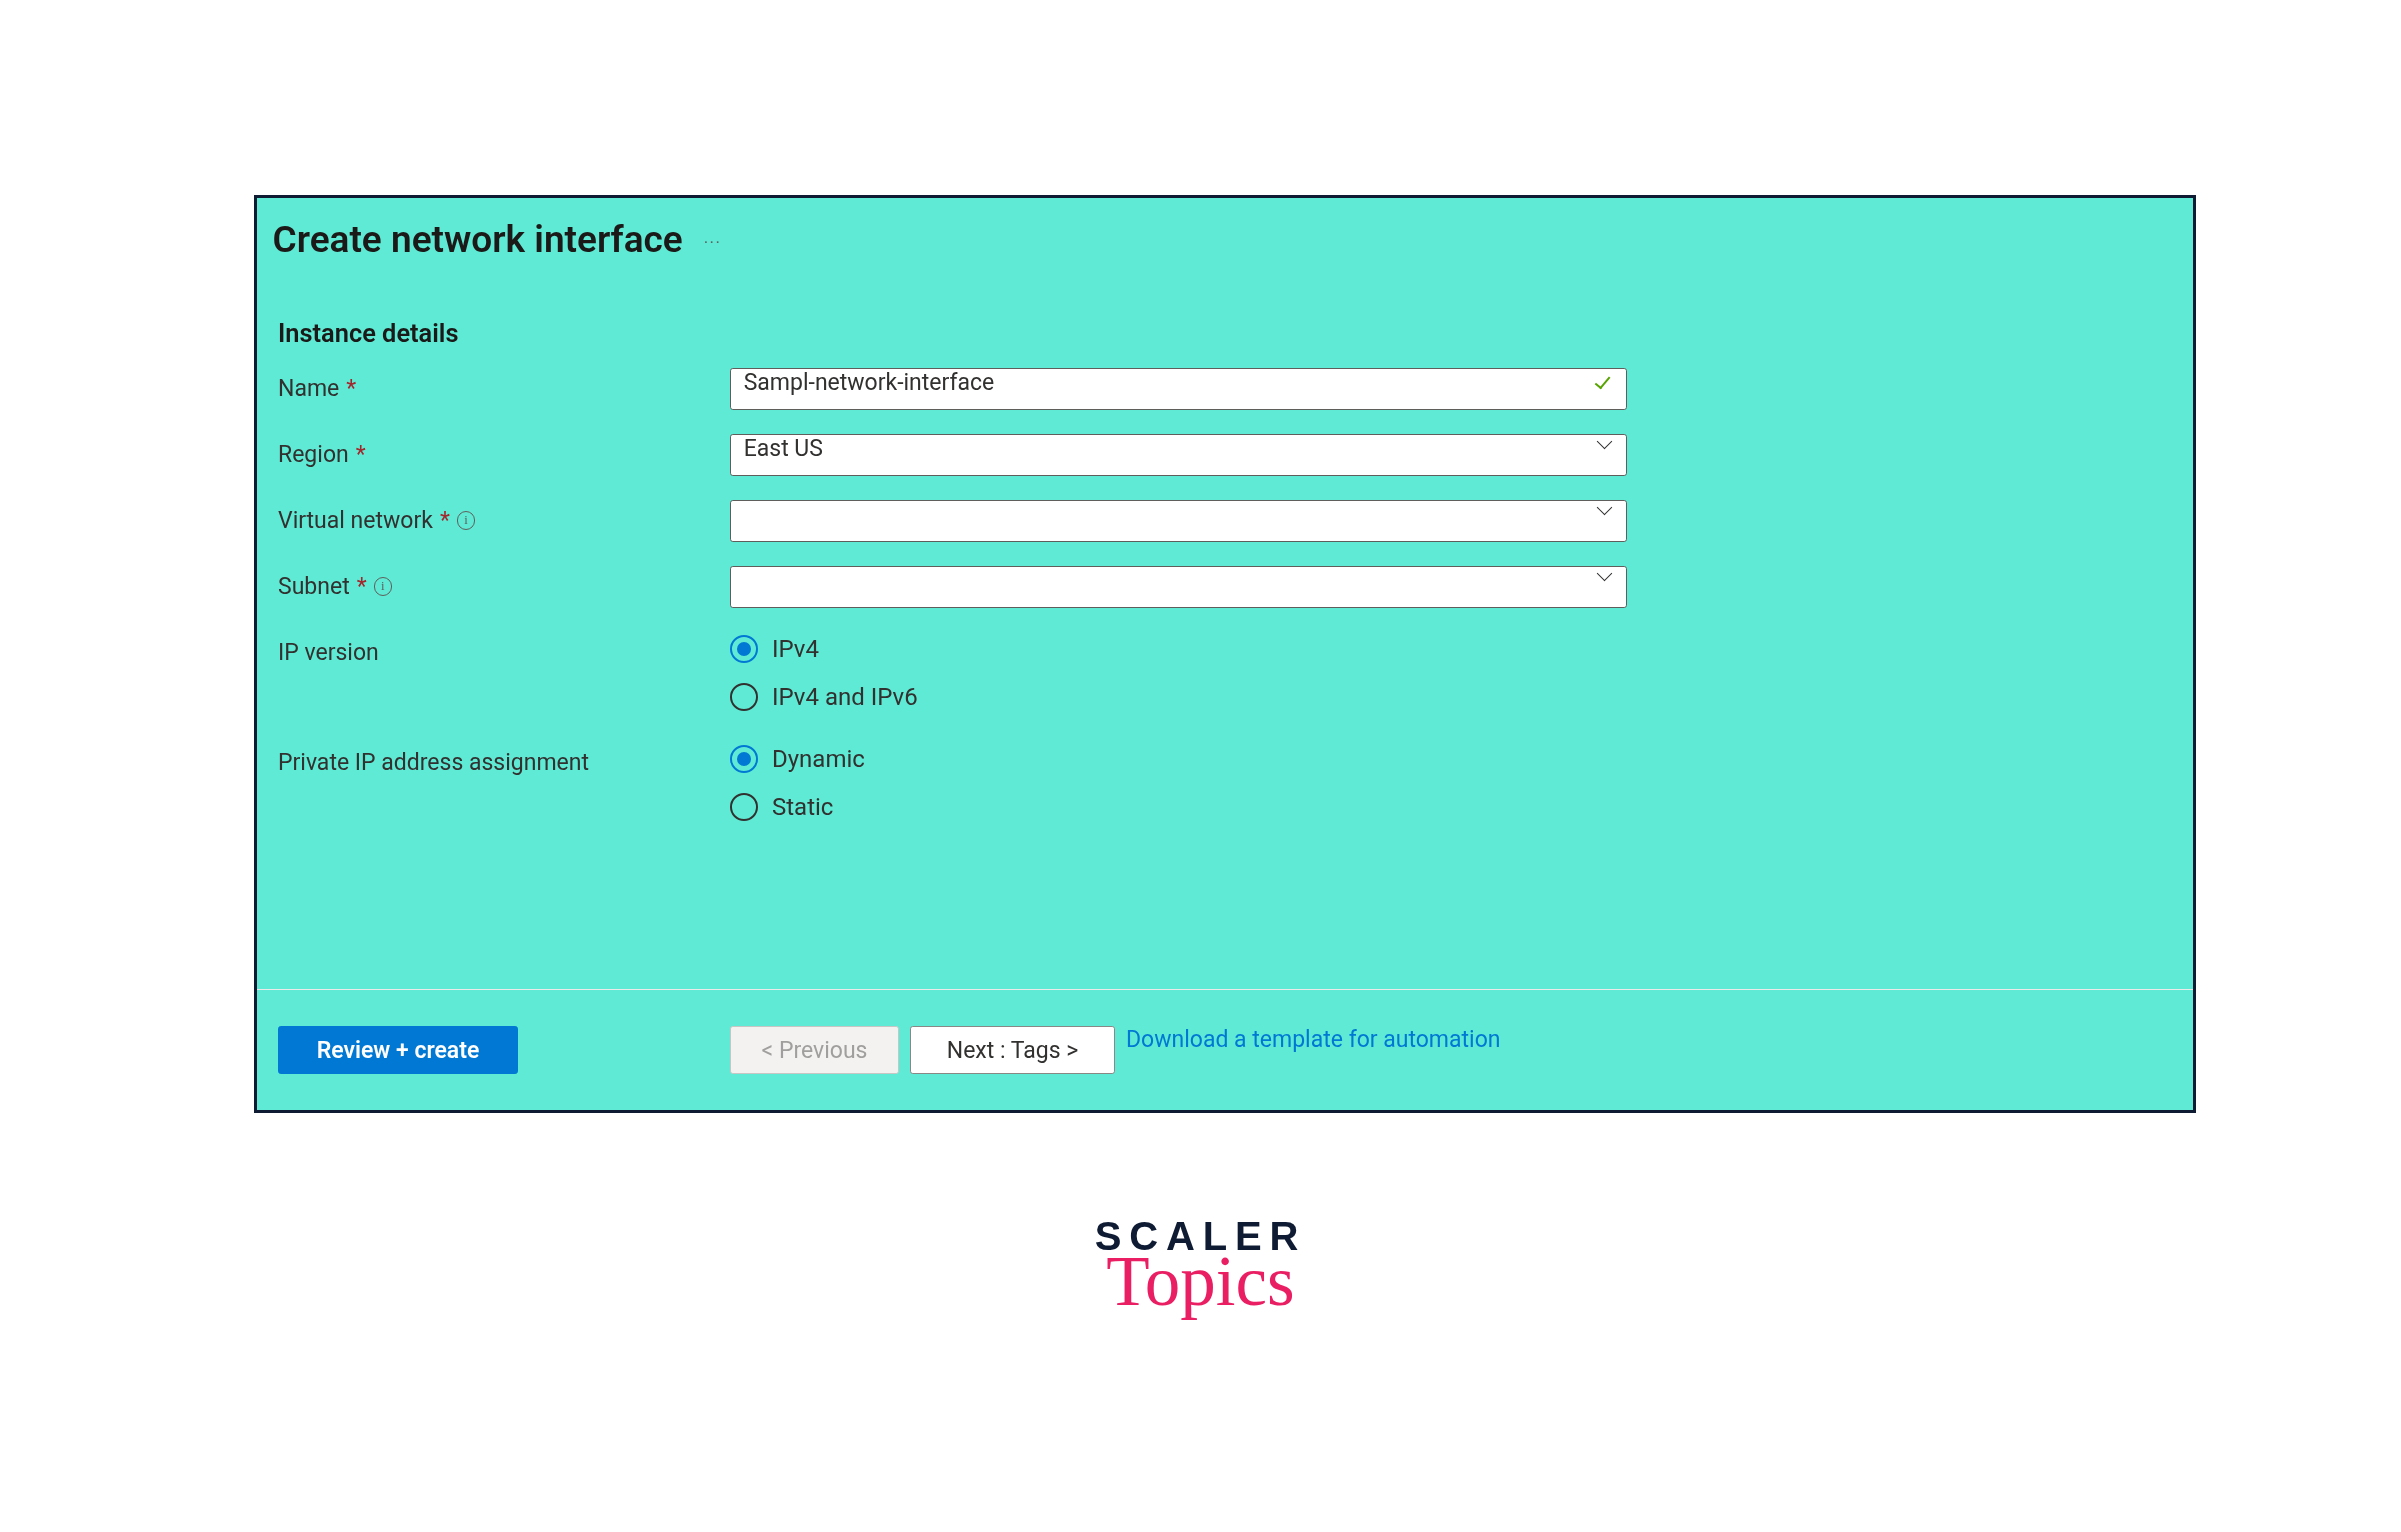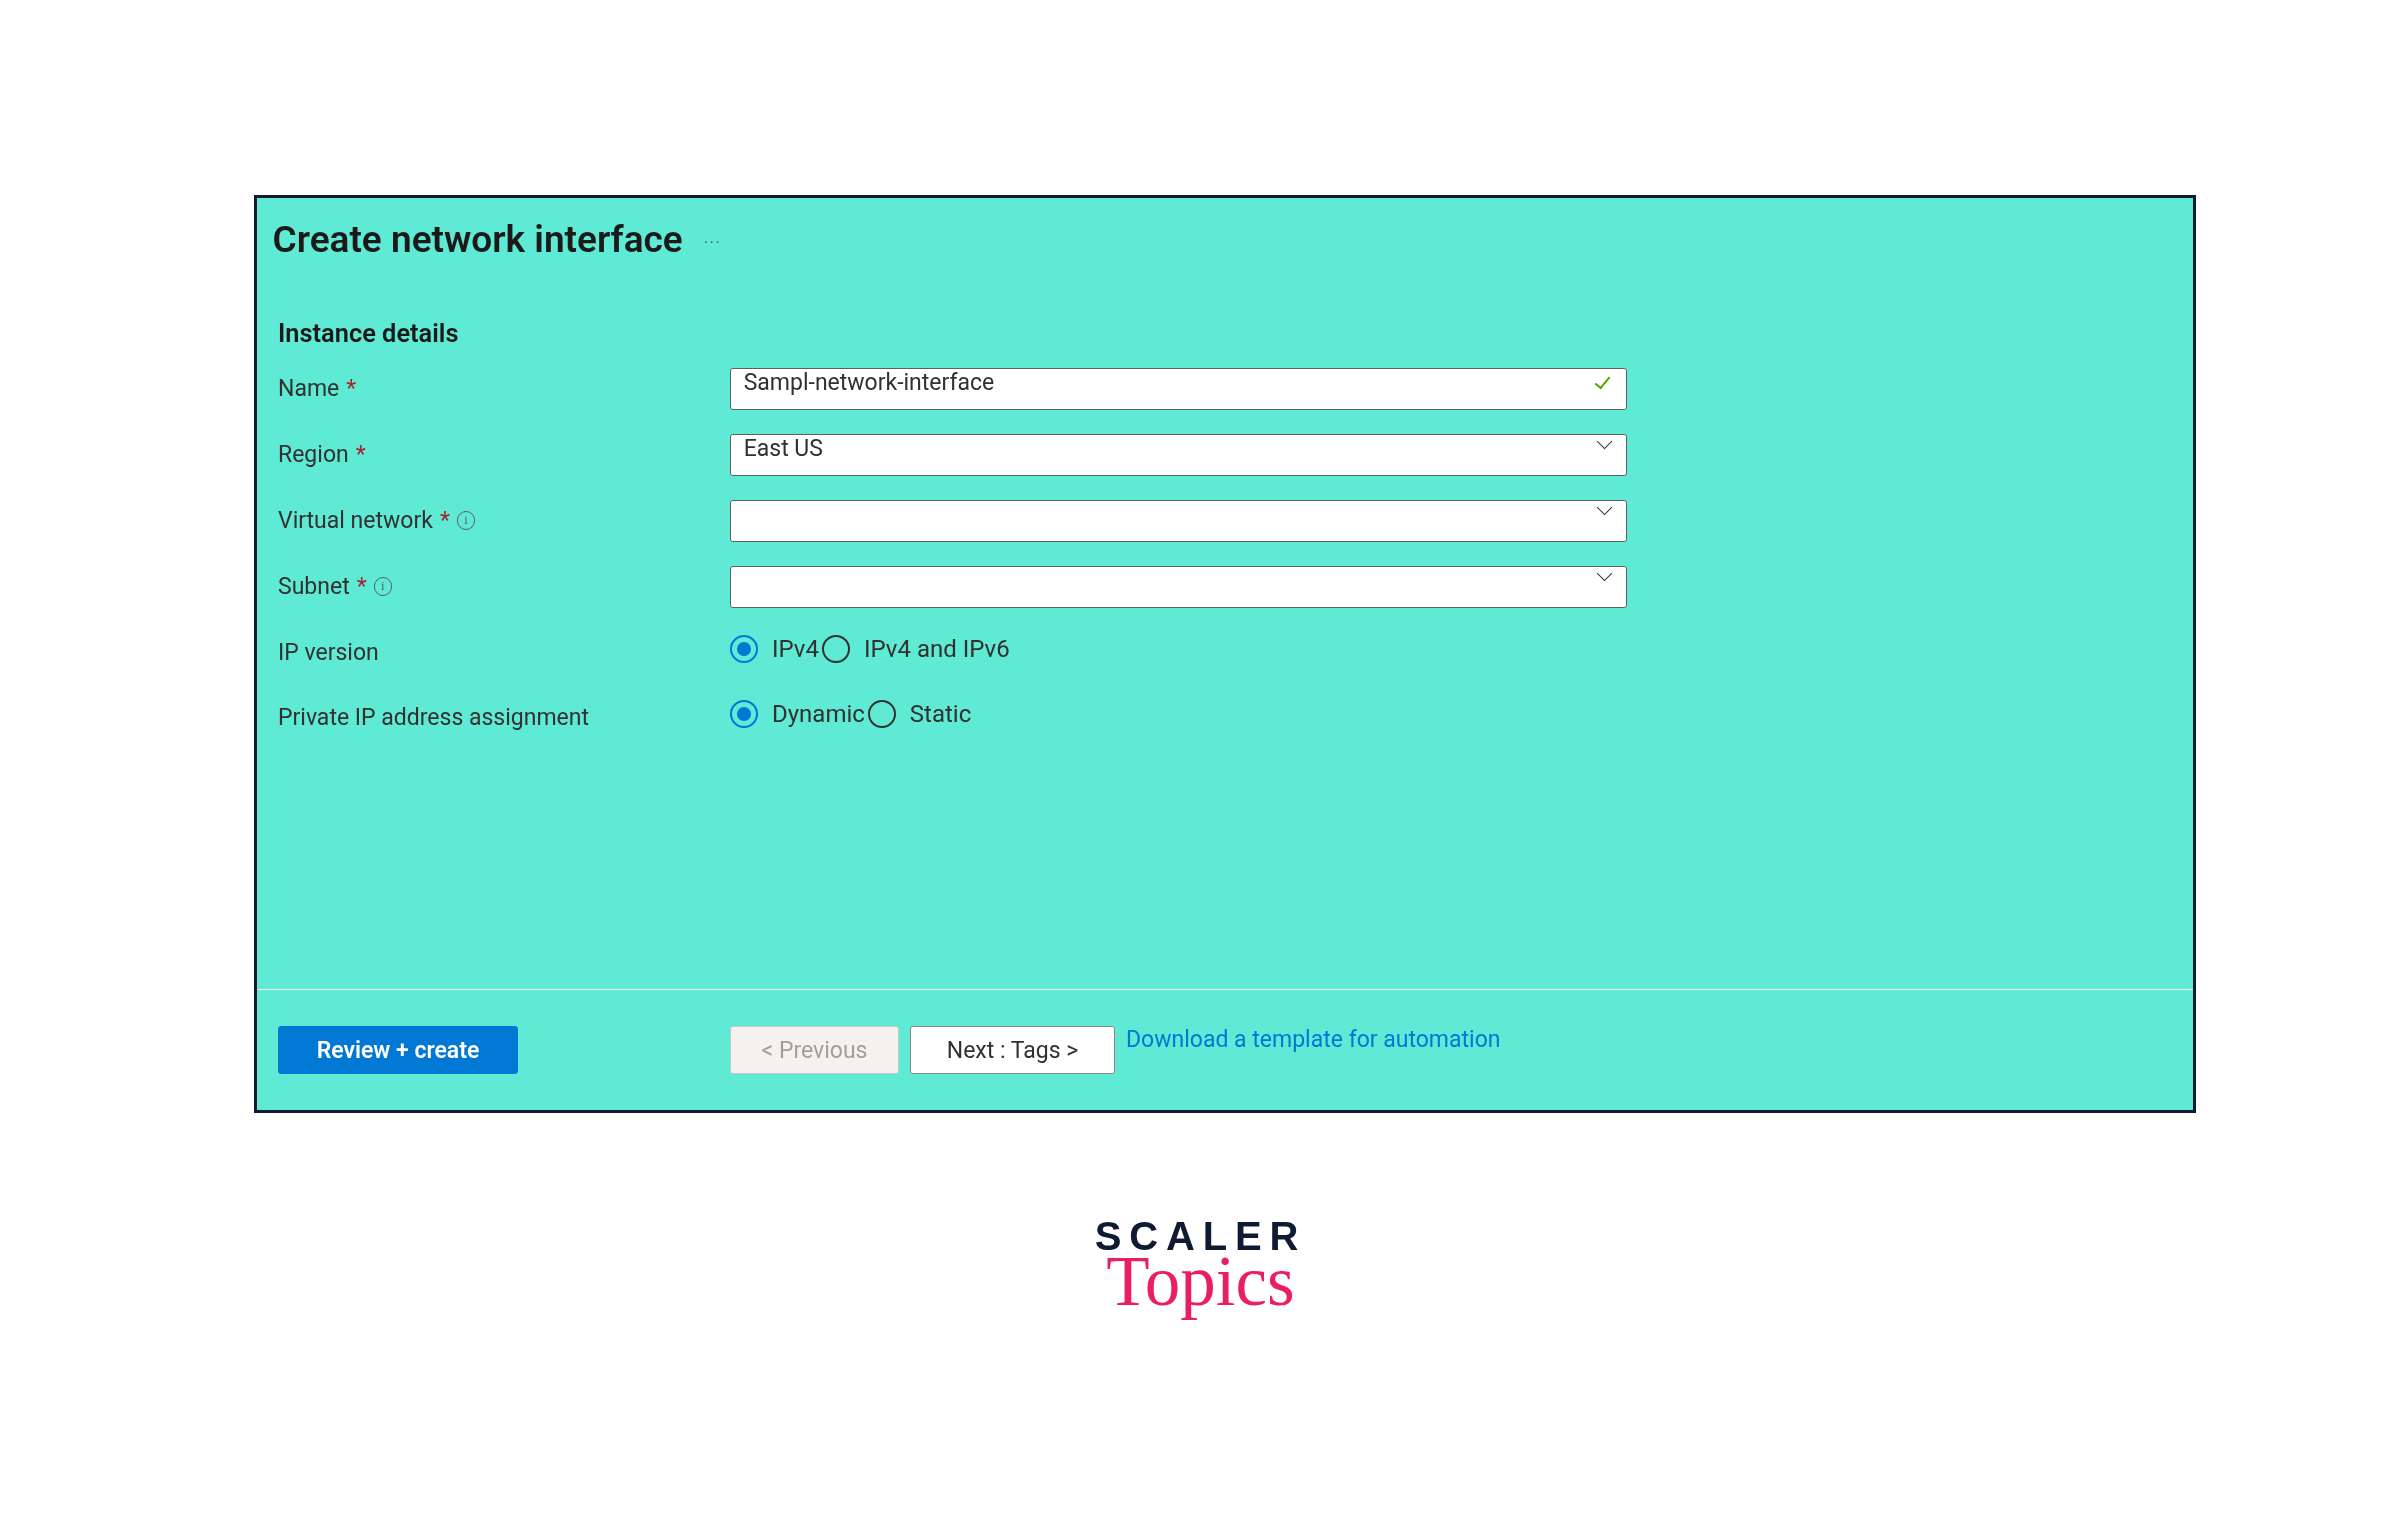--- a/index.html
+++ b/index.html
@@ -123,21 +123,22 @@
     left: 2.8px;
     top: 1.4px;
     width: 10px;
     height: 10px;
     border-right: 1.4px solid #323130;
     border-bottom: 1.4px solid #323130;
     transform: rotate(45deg);
   }
   .radio-group {
     display: flex;
-    gap: 3px;
+    flex-direction: column;
+    gap: 20px;
     padding-top: 2.8px;
   }
   .radio-option {
     display: flex;
     align-items: center;
     gap: 14px;
     cursor: pointer;
   }
   .radio-outer {
     width: 28px;

